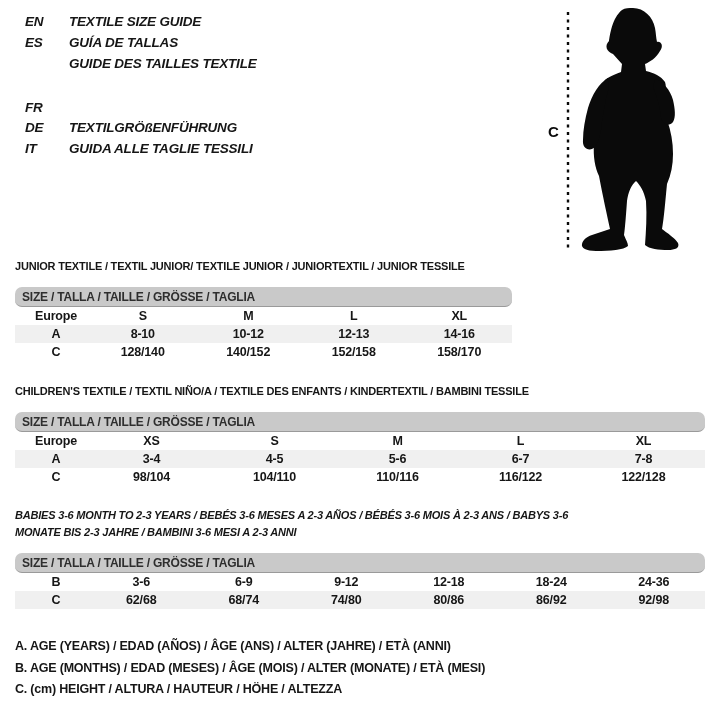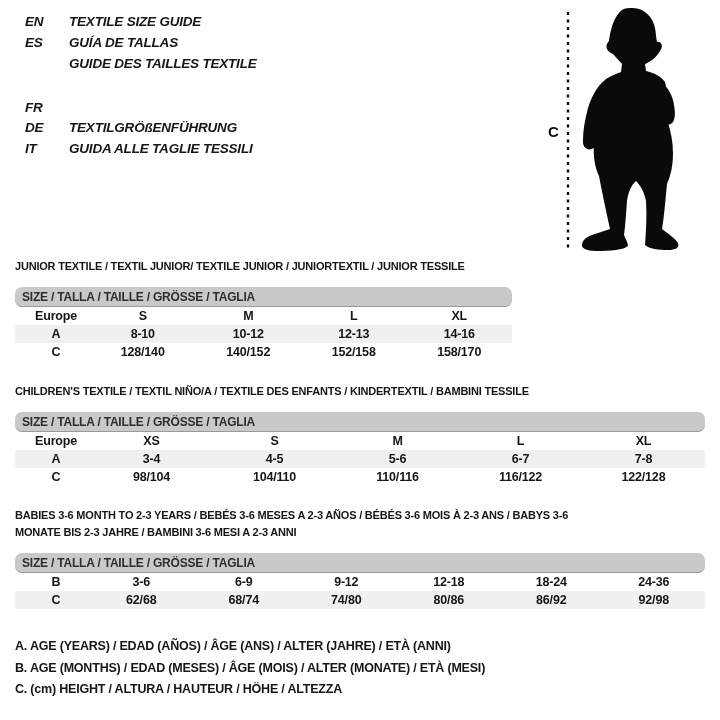--- a/index.html
+++ b/index.html
@@ -13,21 +13,21 @@
   .lang-row{display:flex;line-height:20.8px;font-size:13.5px;letter-spacing:-0.2px;}
   .lang-code{width:44px;}
   
   .figure-wrap{position:absolute;left:540px;top:0;width:180px;height:254px;}
   
   .size-section{position:absolute;left:15px;}
   #table1{top:258px;width:497px;}
   #table2{top:383px;width:690px;}
   #table3{top:507px;width:690px;}
   .section-title{font-size:11px;line-height:17px;margin-bottom:12px;letter-spacing:-0.2px;}
-  #table3 .section-title{max-width:600px;}
+  #table3 .section-title{max-width:600px;font-style:italic;}
   .hdr-bar{
     background:#c9c9c9;height:20px;line-height:20px;padding-left:7px;
     font-size:12px;color:#2e2e2e;letter-spacing:-0.2px;
     border-bottom:1px solid #9a9a9a;box-sizing:border-box;border-radius:7px;
   }
   .t-row{display:flex;height:18px;line-height:18px;font-size:12.5px;letter-spacing:-0.2px;}
   .t-row.stripe{background:#f0f0f0;}
   .t-label{width:75px;padding-left:7px;text-align:center;box-sizing:border-box;}
   .t-cell{flex:1;text-align:center;}
   

